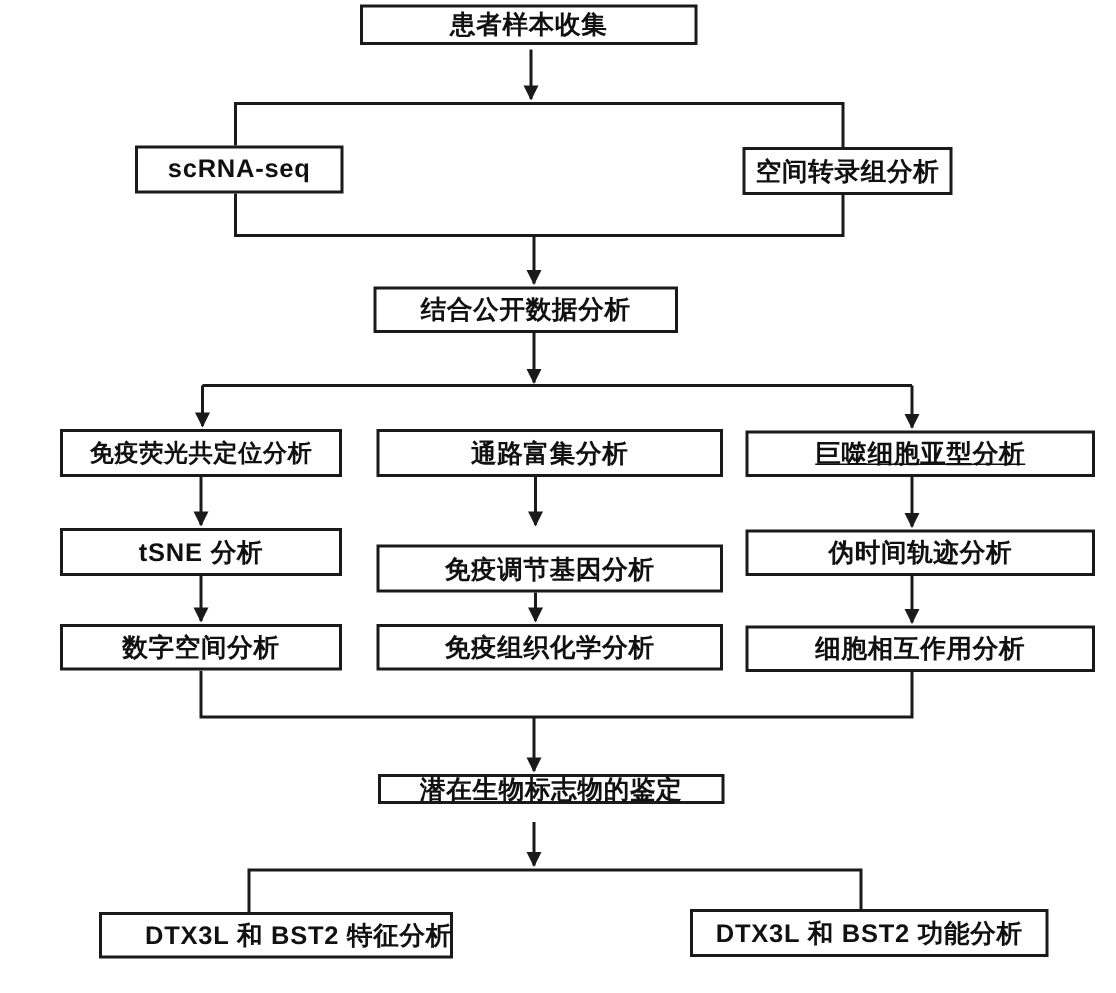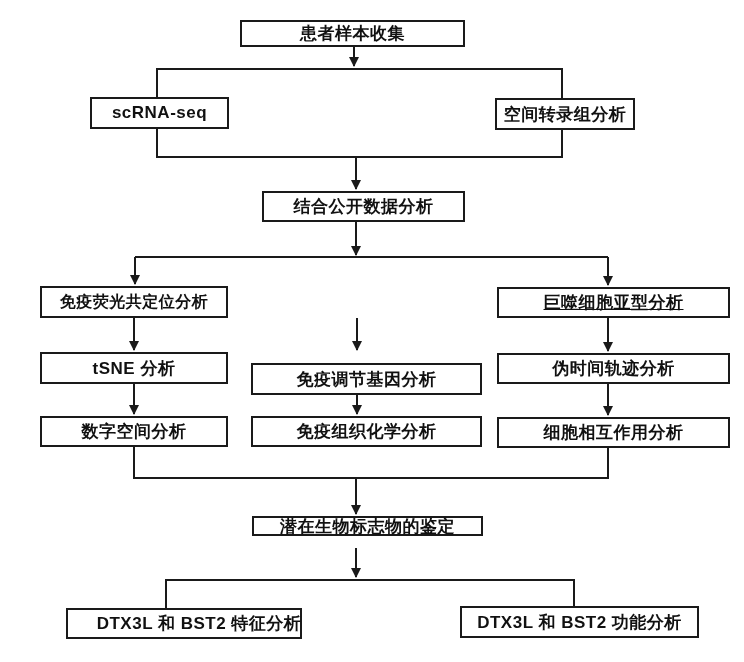--- a/index.html
+++ b/index.html
@@ -83,34 +83,35 @@
       <path d="M356 478 V514" marker-end="url(#ah)"></path>
 
       <path d="M356 548 V577" marker-end="url(#ah)"></path>
 
       <path d="M166 608 V580 H574 V606"></path>
     </g>
   </svg>
 
   <div class="container-rect" style="left:156px; top:68px; width:407px; height:90px;"></div>
 
-  <div class="node" style="left:240px; top:20px;  width:225px; height:27px;">患者样本收集</div>
+  <div class="node" style="left:240px; top:3px;  width:225px; height:27px;">患者样本收集</div>
 
   <div class="node" style="left:90px;  top:97px; width:139px; height:32px;">scRNA-seq</div>
 
   <div class="node" style="left:495px; top:98px; width:140px; height:32px;">空间转录组分析</div>
 
-  <div class="node" style="left:262px; top:191px; width:203px; height:31px;">结合公开数据分析</div>
+  <div class="node" style="left:249px; top:191px; width:203px; height:31px;">结合公开数据分析</div>
 
   <div class="node" style="left:40px; top:286px; width:188px; height:32px; font-size:16px;">免疫荧光共定位分析</div>
 
   <div class="node" style="left:40px; top:352px; width:188px; height:32px;">tSNE 分析</div>
 
   <div class="node" style="left:40px; top:416px; width:188px; height:31px;">数字空间分析</div>
 
+  <div class="node" style="left:251px; top:286px; width:231px; height:32px;">通路富集分析</div>
 
   <div class="node" style="left:251px; top:352px; width:231px; height:32px;margin-top:11px;">免疫调节基因分析</div>
 
   <div class="node" style="left:251px; top:416px; width:231px; height:31px;">免疫组织化学分析</div>
 
   <div class="node" style="left:497px; top:287px; width:233px; height:31px;text-decoration:underline;">巨噬细胞亚型分析</div>
 
   <div class="node" style="left:497px; top:353px; width:233px; height:31px;">伪时间轨迹分析</div>
 
   <div class="node" style="left:497px; top:417px; width:233px; height:31px;">细胞相互作用分析</div>

